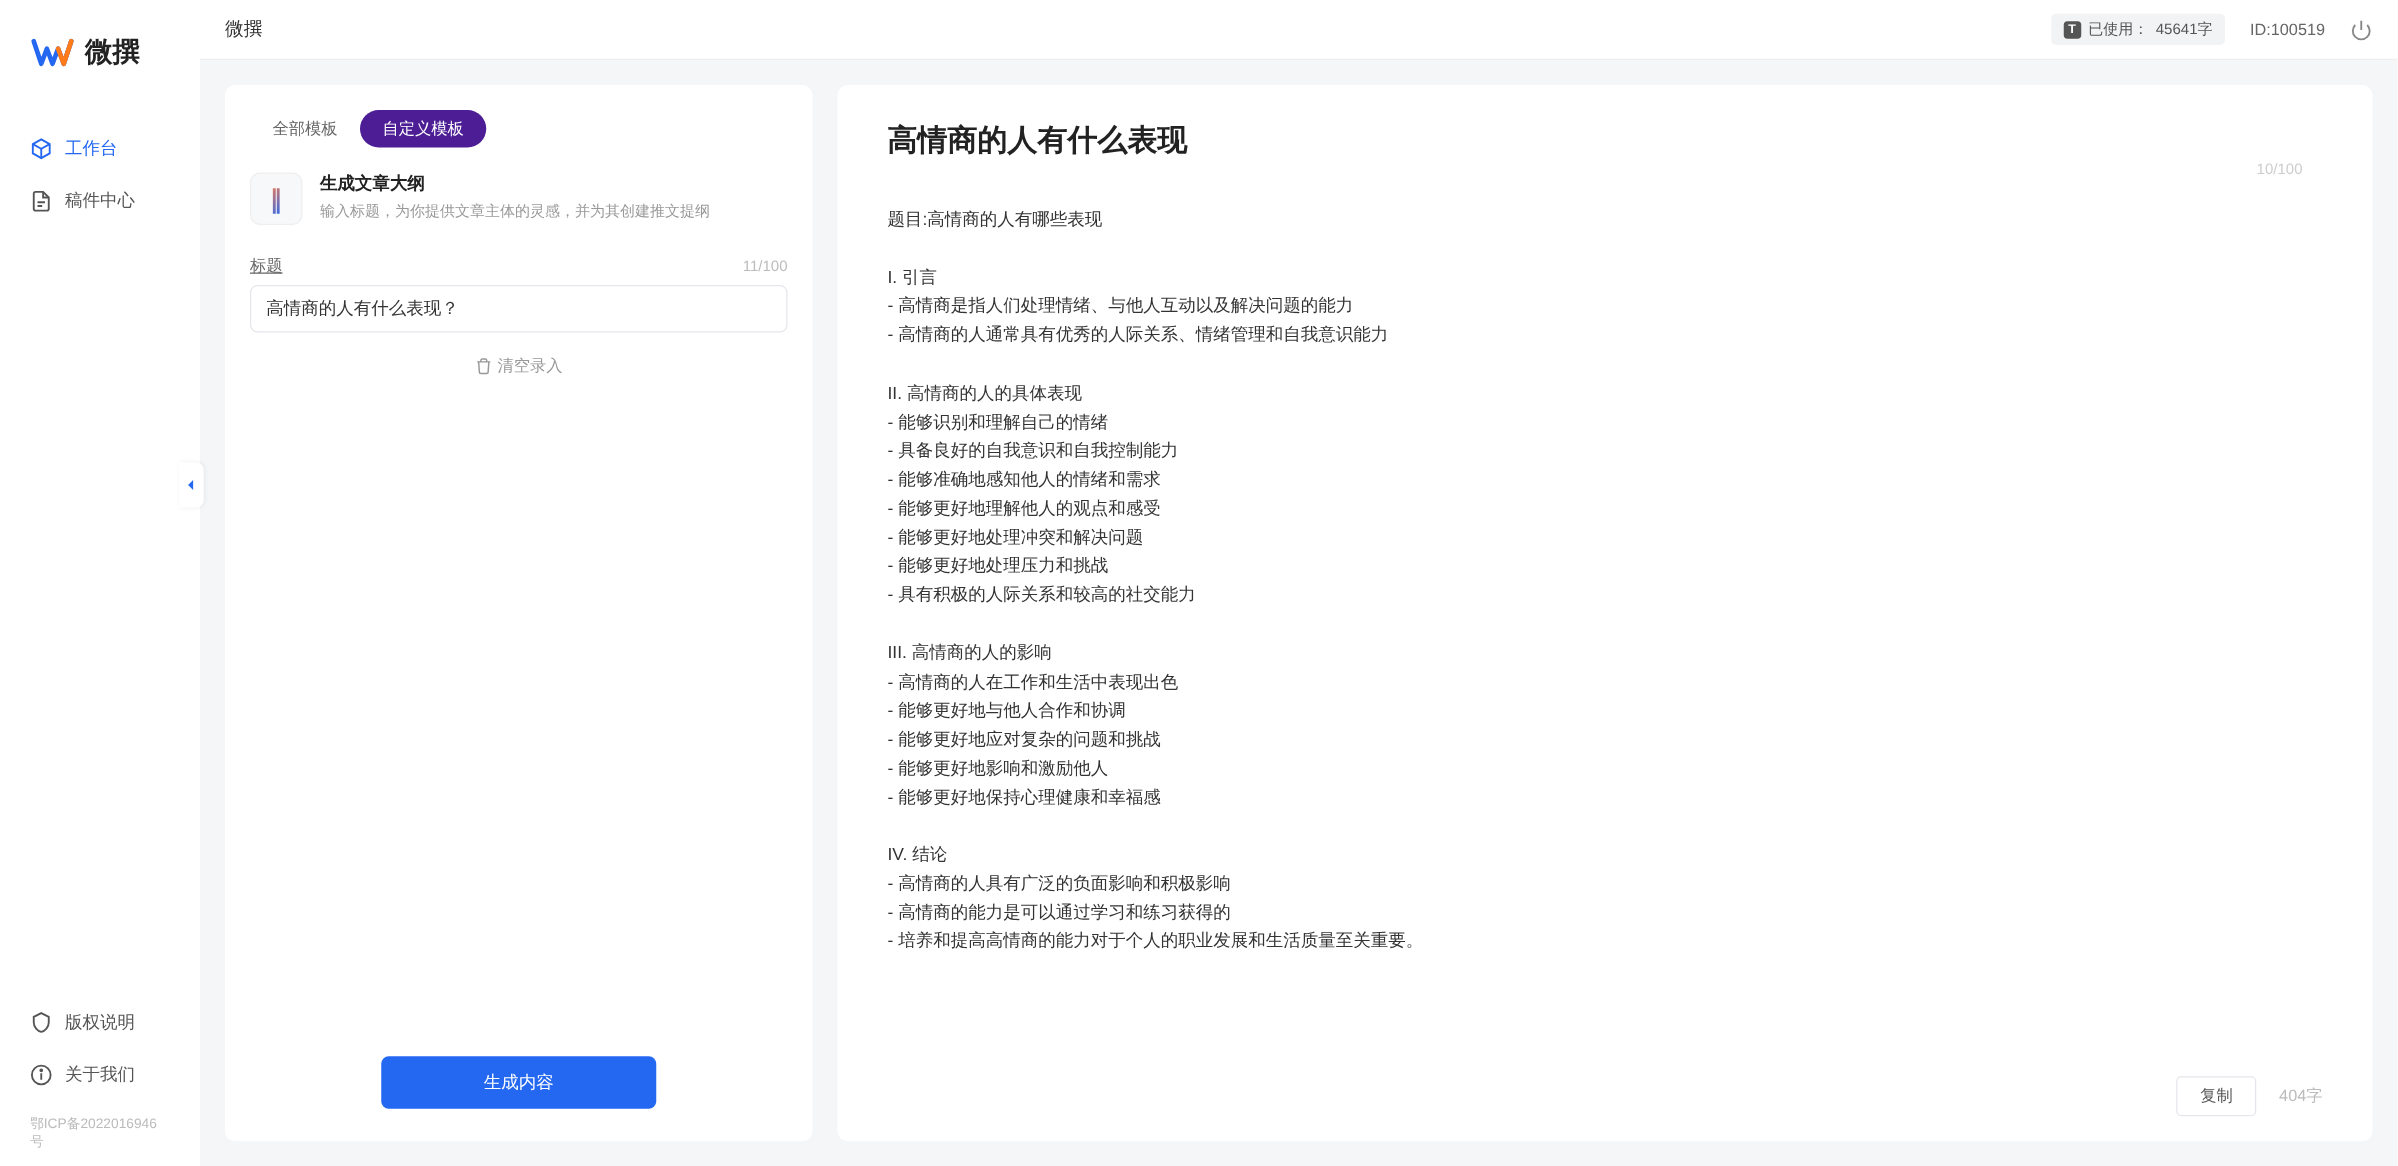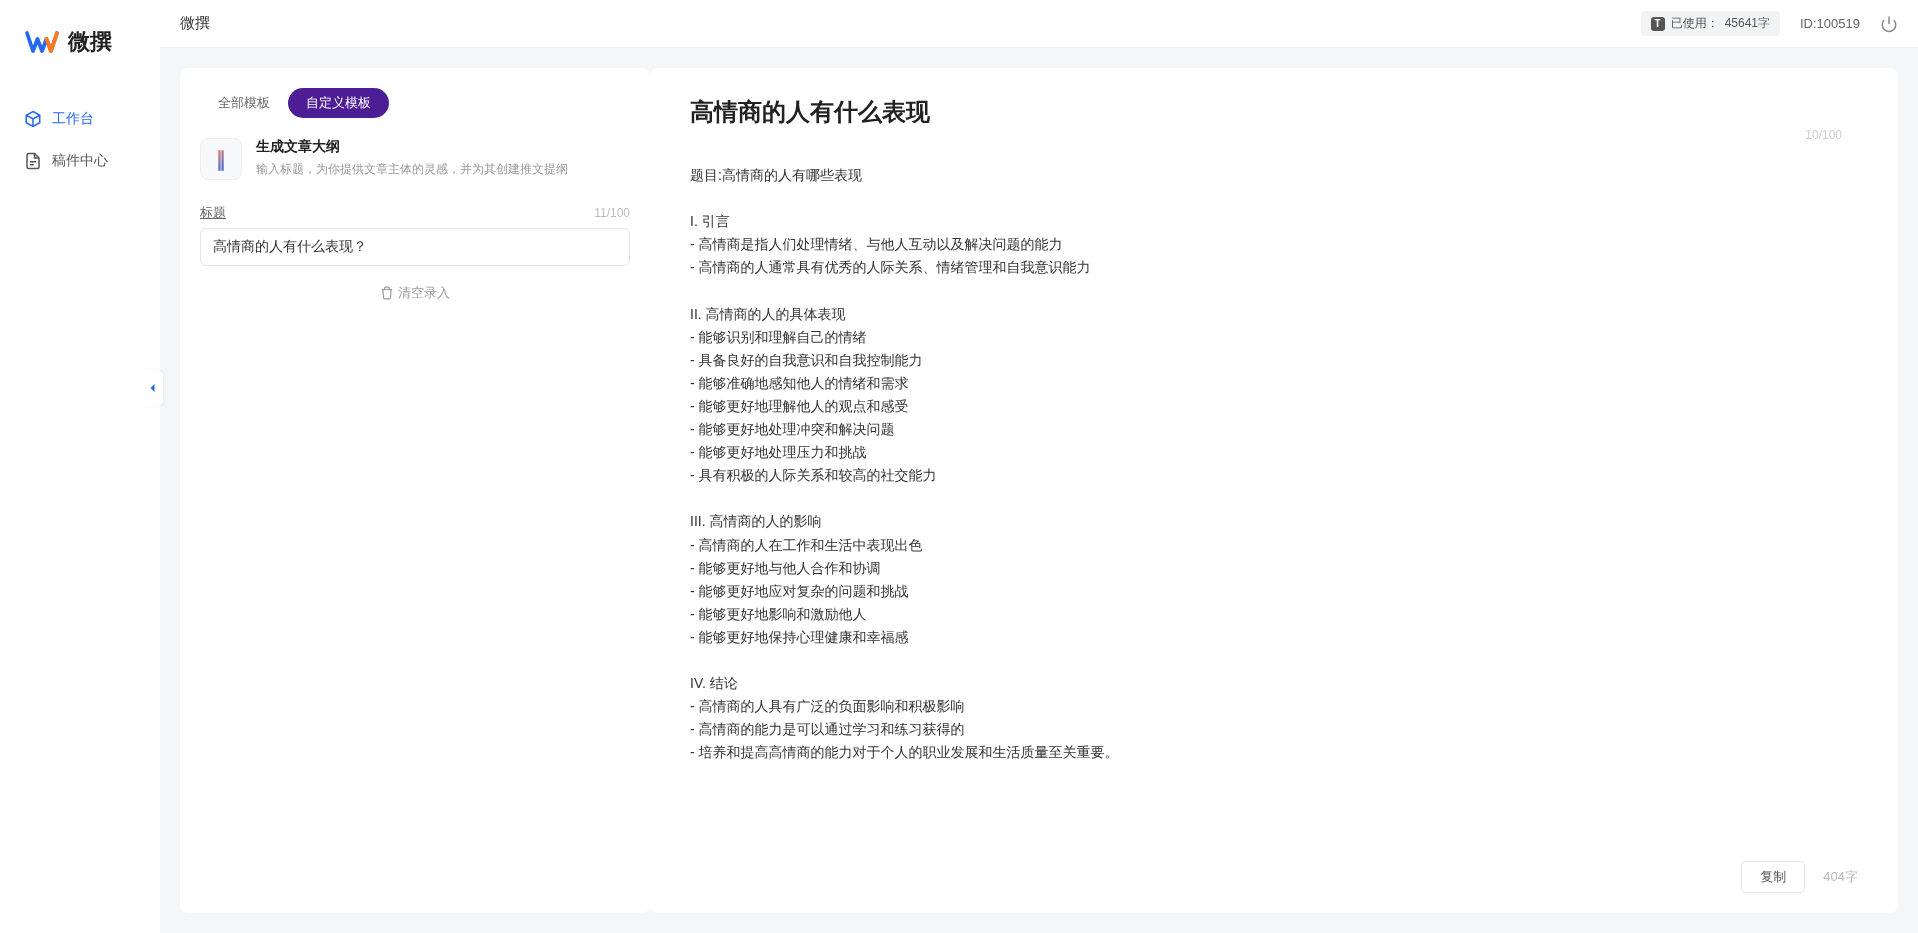--- a/index.html
+++ b/index.html
@@ -96,20 +96,21 @@
     width: 14px; height: 14px; background:#555; color:#fff; border-radius:3px;
     display:inline-flex; align-items:center; justify-content:center; font-size:10px; font-weight:700;
   }
   .user-id { font-size: 13px; color: #666; }
   .power-btn { color:#888; cursor:pointer; display:flex; align-items:center; }
   .power-btn svg { width:18px; height:18px; }
 
   .content {
     flex: 1;
     display: flex;
+    gap: 20px;
     padding: 20px;
     min-height: 0;
   }
 
   
   .panel {
     background: #fff;
     border-radius: 8px;
     display: flex;
     flex-direction: column;
@@ -252,20 +253,37 @@
       </div>
       <div class="nav-item">
         <svg viewBox="0 0 24 24" fill="none" stroke="currentColor" stroke-width="2">
             <path d="M14 2H6a2 2 0 0 0-2 2v16a2 2 0 0 0 2 2h12a2 2 0 0 0 2-2V8z"></path>
             <path d="M14 2v6h6"></path>
             <path d="M8 13h8M8 17h5"></path>
           </svg>
         <span>稿件中心</span>
       </div>
     </nav>
+    <div class="sidebar-footer">
+      <div class="nav-item">
+        <svg viewBox="0 0 24 24" fill="none" stroke="currentColor" stroke-width="2">
+            <path d="M12 2 L20 6 V12 C20 17 16 21 12 22 C8 21 4 17 4 12 V6 Z"></path>
+          </svg>
+        <span>版权说明</span>
+      </div>
+      <div class="nav-item">
+        <svg viewBox="0 0 24 24" fill="none" stroke="currentColor" stroke-width="2">
+            <circle cx="12" cy="12" r="10"></circle>
+            <line x1="12" y1="10" x2="12" y2="17"></line>
+            <circle cx="12" cy="7" r="1" fill="currentColor"></circle>
+          </svg>
+        <span>关于我们</span>
+      </div>
+      <div class="icp">鄂ICP备2022016946号</div>
+    </div>
   </aside>
 
   <div class="collapse-handle">
     <svg viewBox="0 0 24 24" fill="currentColor">
         <path d="M15 4 L7 12 L15 20 Z"></path>
       </svg>
   </div>
 
   <div class="main">
     <header class="topbar">
@@ -312,20 +330,21 @@
         <div class="clear-row">
           <svg viewBox="0 0 24 24" fill="none" stroke="currentColor" stroke-width="2">
               <path d="M3 6h18"></path>
               <path d="M8 6V4a2 2 0 0 1 2-2h4a2 2 0 0 1 2 2v2"></path>
               <path d="M19 6l-1 14a2 2 0 0 1-2 2H8a2 2 0 0 1-2-2L5 6"></path>
             </svg>
           <span>清空录入</span>
         </div>
 
         <div class="left-spacer"></div>
+        <button class="generate-btn">生成内容</button>
       </section>
 
       <section class="panel right-panel">
         <div class="doc-title-row">
           <div class="doc-title">高情商的人有什么表现</div>
           <div class="title-count">10/100</div>
         </div>
         <div class="doc-body">题目:高情商的人有哪些表现
 
 I. 引言

